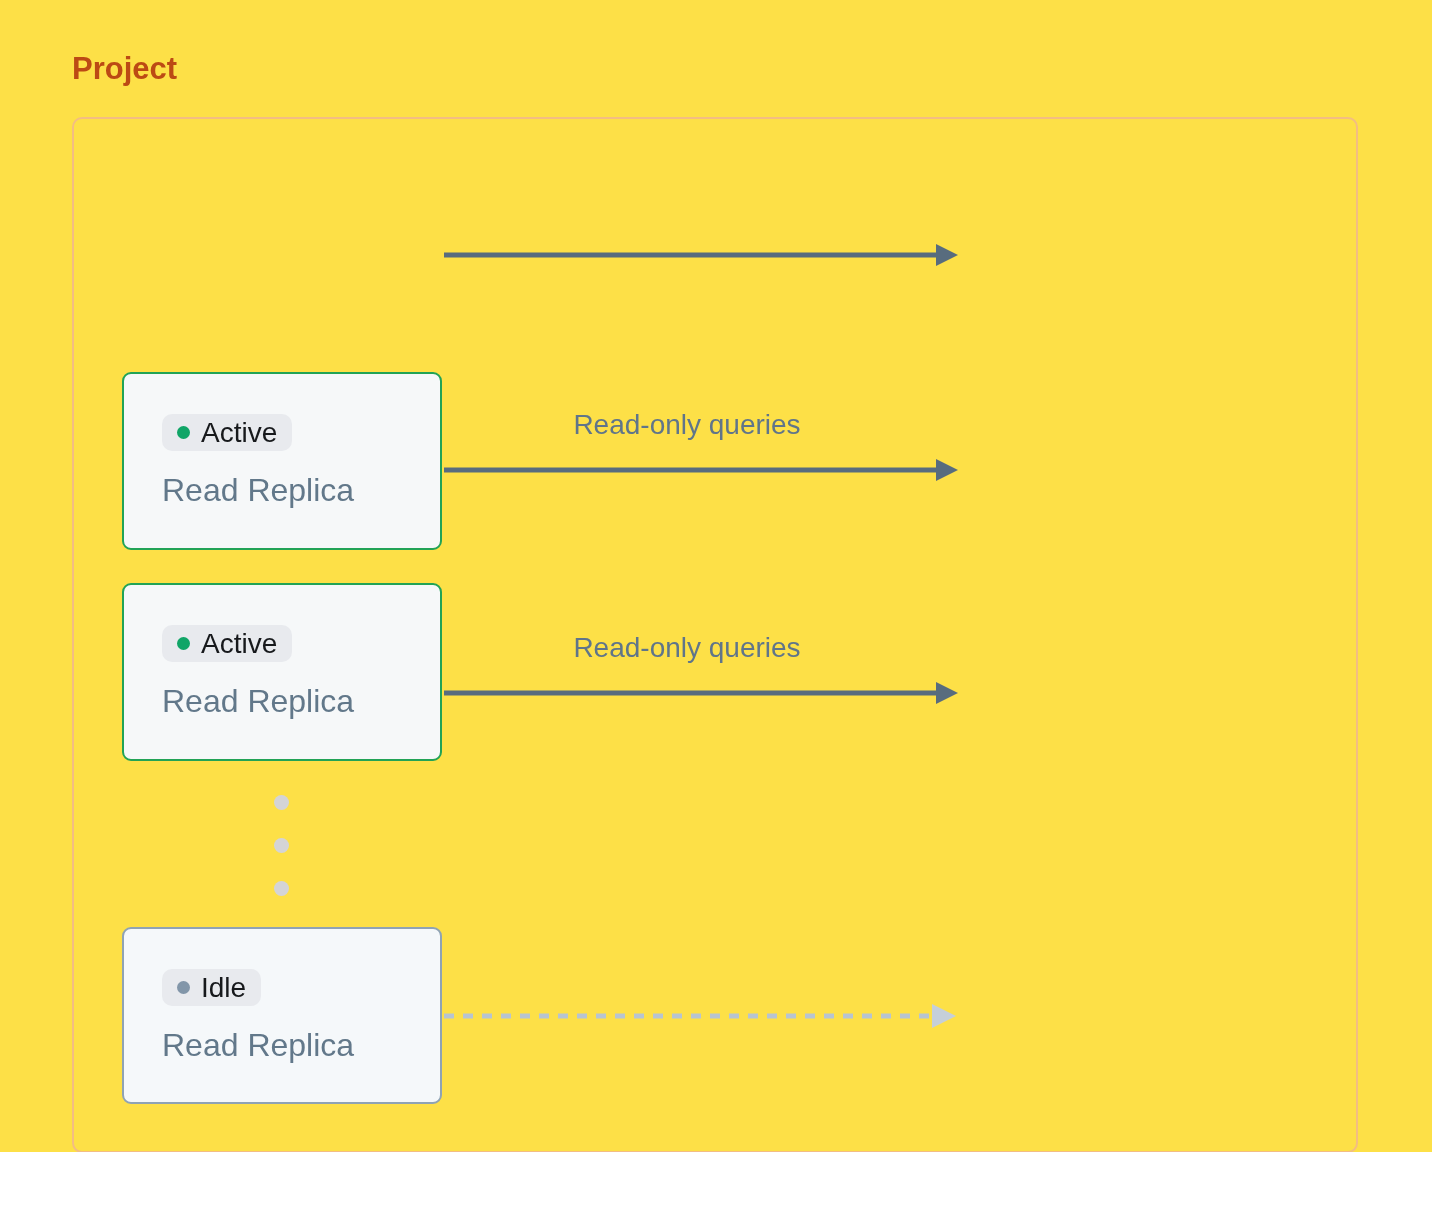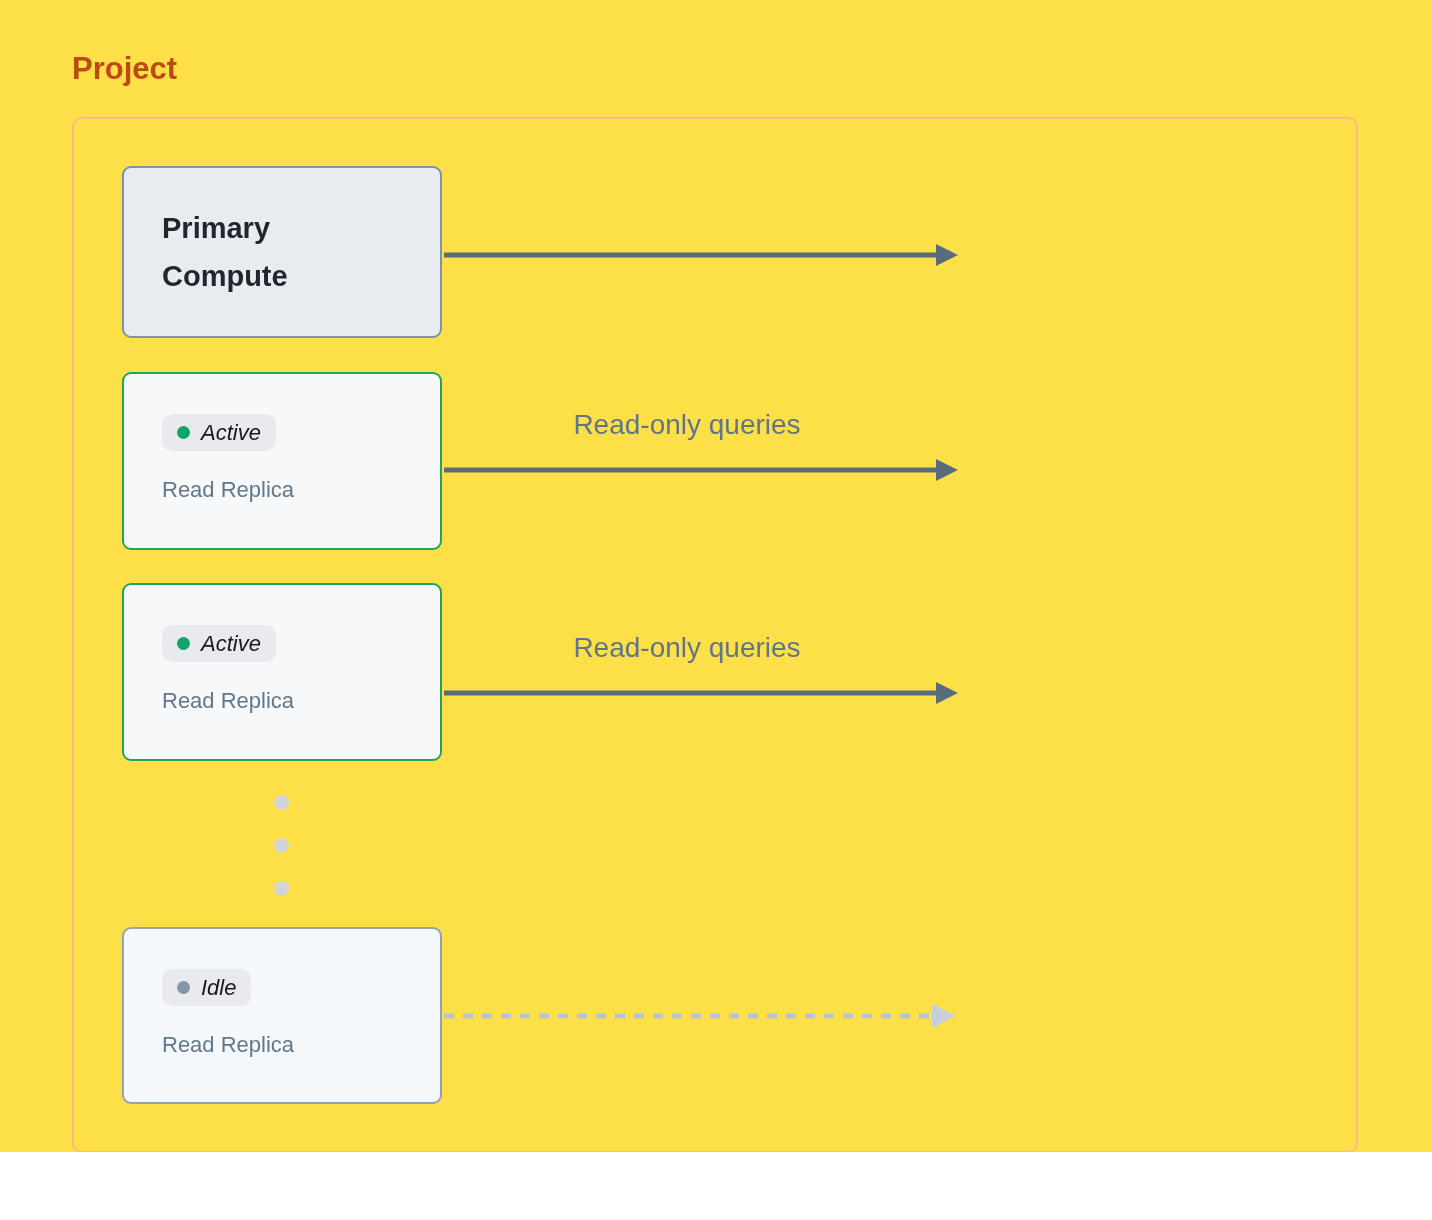--- a/index.html
+++ b/index.html
@@ -104,27 +104,26 @@
   }
   .badge-dot {
     width: 13px;
     height: 13px;
     border-radius: 50%;
     display: inline-block;
   }
   .badge-dot.active { background: #10a567; }
   .badge-dot.idle { background: #8296a9; }
   .badge-text {
-    font-size: 22px;
+    font-size: 28px;
     color: #17191c;
-    font-style: italic;
   }
   .replica-label {
     margin-top: 20px;
-    font-size: 22px;
+    font-size: 32px;
     line-height: 38px;
     color: #62788a;
   }
   .ellipsis {
     position: absolute;
     left: 200px;
     top: 676px;
     display: flex;
     flex-direction: column;
     gap: 28px;
@@ -172,23 +171,20 @@
       <line x1="370" y1="574" x2="862" y2="574" stroke="#586c7e" stroke-width="5"></line>
       <path d="M862,563 L884,574 L862,585 Z" fill="#586c7e"></path>
 
       <line x1="370" y1="897" x2="856" y2="897" stroke="#b7c4d1" stroke-width="5" stroke-dasharray="10 9"></line>
       <path d="M858,885 L882,897 L858,909 Z" fill="#c5cfd9"></path>
     </svg>
 
     <div class="edge-label" style="top:289px">Read-only queries</div>
     <div class="edge-label" style="top:512px">Read-only queries</div>
 
-    <div class="node primary">
-      <div class="primary-label">Primary Compute</div>
-    </div>
 
     <div class="node replica r1">
       <div class="badge">
         <span class="badge-dot active"></span>
         <span class="badge-text">Active</span>
       </div>
       <div class="replica-label">Read Replica</div>
     </div>
 
     <div class="node replica r2">

